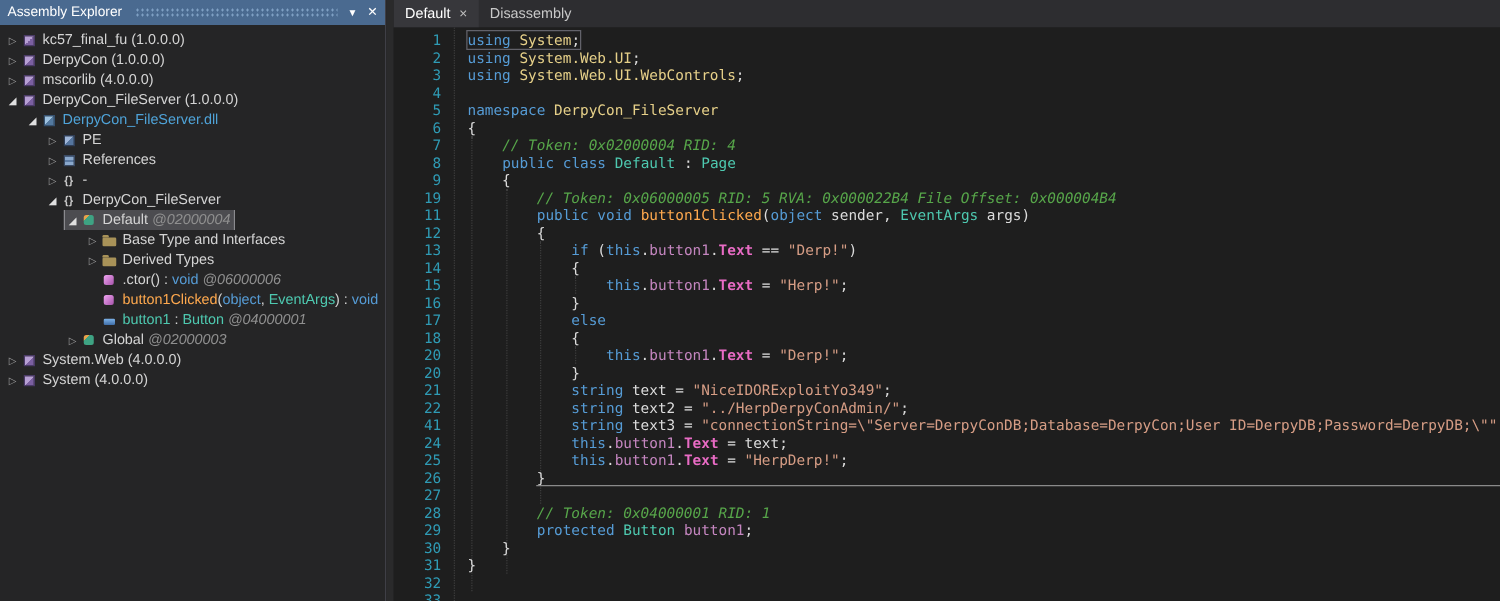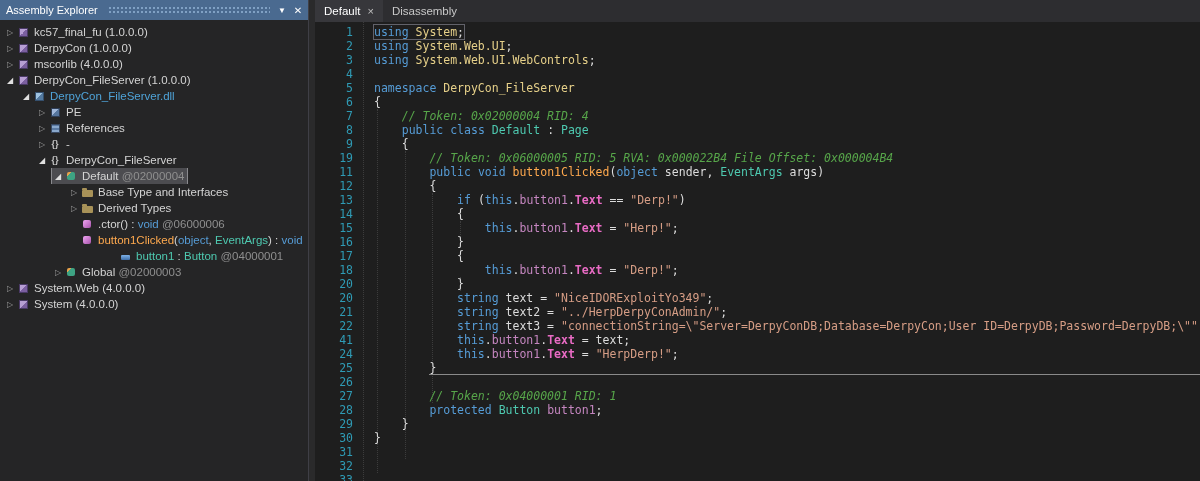--- a/index.html
+++ b/index.html
@@ -30,21 +30,21 @@
   .assembly-icon i { width:9px; height:9px; background:linear-gradient(135deg,#b79fd4 0 50%,#7b5fa0 50% 100%); border:1px solid #4a3a66; }
   .module-icon i { width:9px; height:9px; background:linear-gradient(135deg,#9ec2e0 0 50%,#53799f 50% 100%); border:1px solid #35506e; }
   .pe-icon i { width:9px; height:9px; background:linear-gradient(135deg,#9fb6d9 0 50%,#55759e 50% 100%); border:1px solid #2f3d55; }
   .references-icon i { width:9px; height:9px; background:repeating-linear-gradient(0deg,#8aa8cc 0 2px,#5c7ba3 2px 4px); border:1px solid #3a4a63; }
   .namespace-icon { color:#c8c8c8; font-weight:bold; font-size:9px; }
   .class-icon i { width:8px; height:8px; border-radius:2px; background:linear-gradient(135deg,#e8a24a 0 30%,#3ea383 30% 100%); }
   .folder-icon i { position:relative; width:11px; height:7px; background:#a89258; border-radius:1px; margin-top:2px; }
   .folder-icon i:before { content:""; position:absolute; top:-2px; left:0; width:5px; height:2px; background:#a89258; border-radius:1px 1px 0 0; }
   .method-icon i { width:8px; height:8px; border-radius:2px; background:linear-gradient(135deg,#f0a6f2,#a653aa); }
   .field-icon i { width:9px; height:5px; border-radius:1px; background:linear-gradient(#7db2e8,#3f6ea8); margin-top:3px; }
-  .tc-plain { color:#d4d4d4; } .tc-muted { color:#8f8f8f; } .tc-module { color:#4fa3d8; }
+  .tc-plain { color:#d4d4d4; } .tc-muted { color:#8f8f8f;font-style:italic; } .tc-module { color:#4fa3d8; }
   .tc-method { color:#ffa94e; } .tc-field { color:#4ec9b0; } .tc-kw { color:#569cd6; } .tc-type { color:#4ec9b0; }
 
   
   .splitter { width:6px; background:#2a2a2b; flex:none; }
 
   
   .right { flex:1; display:flex; flex-direction:column; min-width:0; }
   .tabstrip { height:22px; background:#2d2d30; display:flex; align-items:stretch; flex:none; font-size:11.5px; }
   .tab { display:flex; align-items:center; gap:7px; padding:0 9px; cursor:default; }
   .tab.active { background:#37373b; color:#ffffff; }
@@ -194,21 +194,21 @@
         </div>
         <div class="tree-row" style="padding-left: 68px;">
           <span class="row-inner">
             <span class="expander leaf"></span>
             <span class="tree-icon method-icon">
               <i></i>
             </span>
             <span><span class="tc-method">button1Clicked</span><span class="tc-plain">(</span><span class="tc-kw">object</span><span class="tc-plain">, </span><span class="tc-type">EventArgs</span><span class="tc-plain">) : </span><span class="tc-kw">void</span></span>
           </span>
         </div>
-        <div class="tree-row" style="padding-left: 106px; text-align: center;">
+        <div class="tree-row" style="padding-left: 68px; text-align: center;">
           <span class="row-inner">
             <span class="expander leaf"></span>
             <span class="tree-icon field-icon">
               <i></i>
             </span>
             <span><span class="tc-field">button1</span><span class="tc-plain"> : </span><span class="tc-type">Button</span><span class="tc-muted"> @04000001</span></span>
           </span>
         </div>
         <div class="tree-row" style="padding-left: 52px;">
           <span class="row-inner">
@@ -307,20 +307,21 @@
           <div class="code-line"><span class="tok-pl">    </span><span class="tok-co">// Token: 0x02000004 RID: 4</span></div>
           <div class="code-line"><span class="tok-pl">    </span><span class="tok-kw">public</span><span class="tok-pl"> </span><span class="tok-kw">class</span><span class="tok-pl"> </span><span class="tok-ty">Default</span><span class="tok-pl"> : </span><span class="tok-ty">Page</span></div>
           <div class="code-line"><span class="tok-pl">    {</span></div>
           <div class="code-line"><span class="tok-pl">        </span><span class="tok-co">// Token: 0x06000005 RID: 5 RVA: 0x000022B4 File Offset: 0x000004B4</span></div>
           <div class="code-line"><span class="tok-pl">        </span><span class="tok-kw">public</span><span class="tok-pl"> </span><span class="tok-kw">void</span><span class="tok-pl"> </span><span class="tok-me">button1Clicked</span><span class="tok-pl">(</span><span class="tok-kw">object</span><span class="tok-pl"> sender, </span><span class="tok-ty">EventArgs</span><span class="tok-pl"> args)</span></div>
           <div class="code-line"><span class="tok-pl">        {</span></div>
           <div class="code-line"><span class="tok-pl">            </span><span class="tok-kw">if</span><span class="tok-pl"> (</span><span class="tok-kw">this</span><span class="tok-pl">.</span><span class="tok-fi">button1</span><span class="tok-pl">.</span><span class="tok-pr">Text</span><span class="tok-pl"> == </span><span class="tok-st">"Derp!"</span><span class="tok-pl">)</span></div>
           <div class="code-line"><span class="tok-pl">            {</span></div>
           <div class="code-line"><span class="tok-pl">                </span><span class="tok-kw">this</span><span class="tok-pl">.</span><span class="tok-fi">button1</span><span class="tok-pl">.</span><span class="tok-pr">Text</span><span class="tok-pl"> = </span><span class="tok-st">"Herp!"</span><span class="tok-pl">;</span></div>
           <div class="code-line"><span class="tok-pl">            }</span></div>
+          <div class="code-line"><span class="tok-pl">            </span><span class="tok-kw">else</span></div>
           <div class="code-line"><span class="tok-pl">            {</span></div>
           <div class="code-line"><span class="tok-pl">                </span><span class="tok-kw">this</span><span class="tok-pl">.</span><span class="tok-fi">button1</span><span class="tok-pl">.</span><span class="tok-pr">Text</span><span class="tok-pl"> = </span><span class="tok-st">"Derp!"</span><span class="tok-pl">;</span></div>
           <div class="code-line"><span class="tok-pl">            }</span></div>
           <div class="code-line"><span class="tok-pl">            </span><span class="tok-kw">string</span><span class="tok-pl"> text = </span><span class="tok-st">"NiceIDORExploitYo349"</span><span class="tok-pl">;</span></div>
           <div class="code-line"><span class="tok-pl">            </span><span class="tok-kw">string</span><span class="tok-pl"> text2 = </span><span class="tok-st">"../HerpDerpyConAdmin/"</span><span class="tok-pl">;</span></div>
           <div class="code-line"><span class="tok-pl">            </span><span class="tok-kw">string</span><span class="tok-pl"> text3 = </span><span class="tok-st">"connectionString=\"Server=DerpyConDB;Database=DerpyCon;User ID=DerpyDB;Password=DerpyDB;\""</span><span class="tok-pl">;</span></div>
           <div class="code-line"><span class="tok-pl">            </span><span class="tok-kw">this</span><span class="tok-pl">.</span><span class="tok-fi">button1</span><span class="tok-pl">.</span><span class="tok-pr">Text</span><span class="tok-pl"> = text;</span></div>
           <div class="code-line"><span class="tok-pl">            </span><span class="tok-kw">this</span><span class="tok-pl">.</span><span class="tok-fi">button1</span><span class="tok-pl">.</span><span class="tok-pr">Text</span><span class="tok-pl"> = </span><span class="tok-st">"HerpDerp!"</span><span class="tok-pl">;</span></div>
           <div class="code-line"><span class="tok-pl">        }</span><span class="method-divider"></span></div>
           <div class="code-line"></div>

